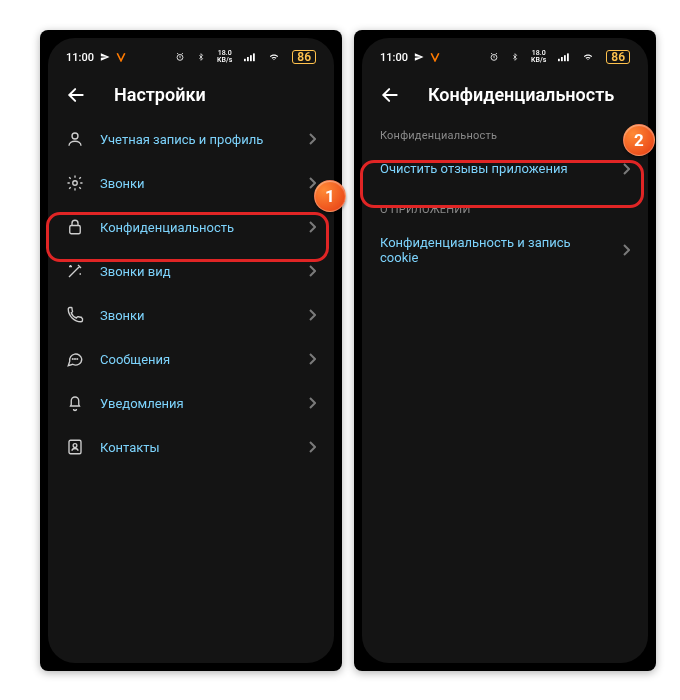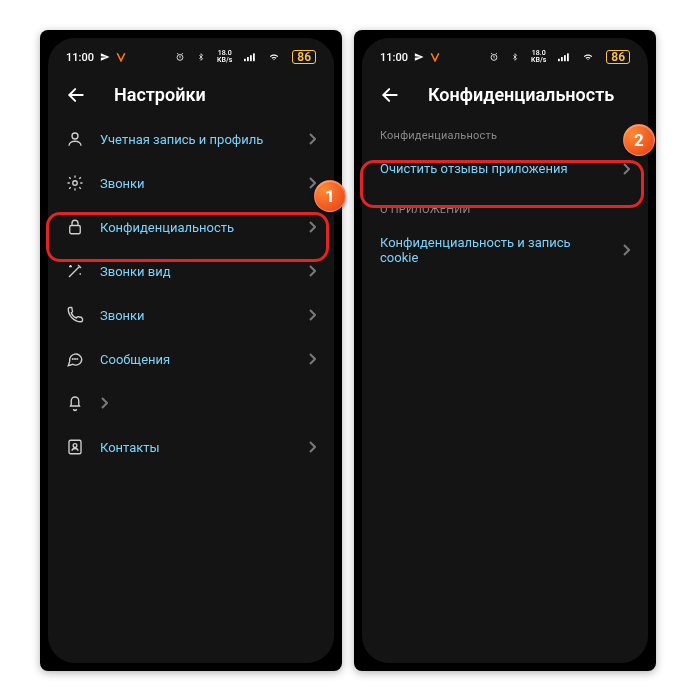--- a/index.html
+++ b/index.html
@@ -145,20 +145,21 @@
           <svg class="chev" width="8" height="12" viewBox="0 0 8 12" fill="none" stroke="currentColor" stroke-width="2">
               <path d="M2 1l5 5-5 5"></path>
             </svg>
         </div>
         <div class="row">
           <span class="icon">
               <svg width="18" height="18" viewBox="0 0 24 24" fill="none" stroke="currentColor" stroke-width="1.8">
                 <path d="M18 16H6l1-2V9a5 5 0 0110 0v5zM10 20a2 2 0 004 0"></path>
               </svg>
             </span>
+          <span class="label">Уведомления</span>
           <svg class="chev" width="8" height="12" viewBox="0 0 8 12" fill="none" stroke="currentColor" stroke-width="2">
               <path d="M2 1l5 5-5 5"></path>
             </svg>
         </div>
         <div class="row">
           <span class="icon">
               <svg width="18" height="18" viewBox="0 0 24 24" fill="none" stroke="currentColor" stroke-width="1.8">
                 <rect x="4" y="3" width="16" height="18" rx="2"></rect>
                 <circle cx="12" cy="10" r="2.5"></circle>
                 <path d="M8 17c0-2 2-3 4-3s4 1 4 3"></path>

